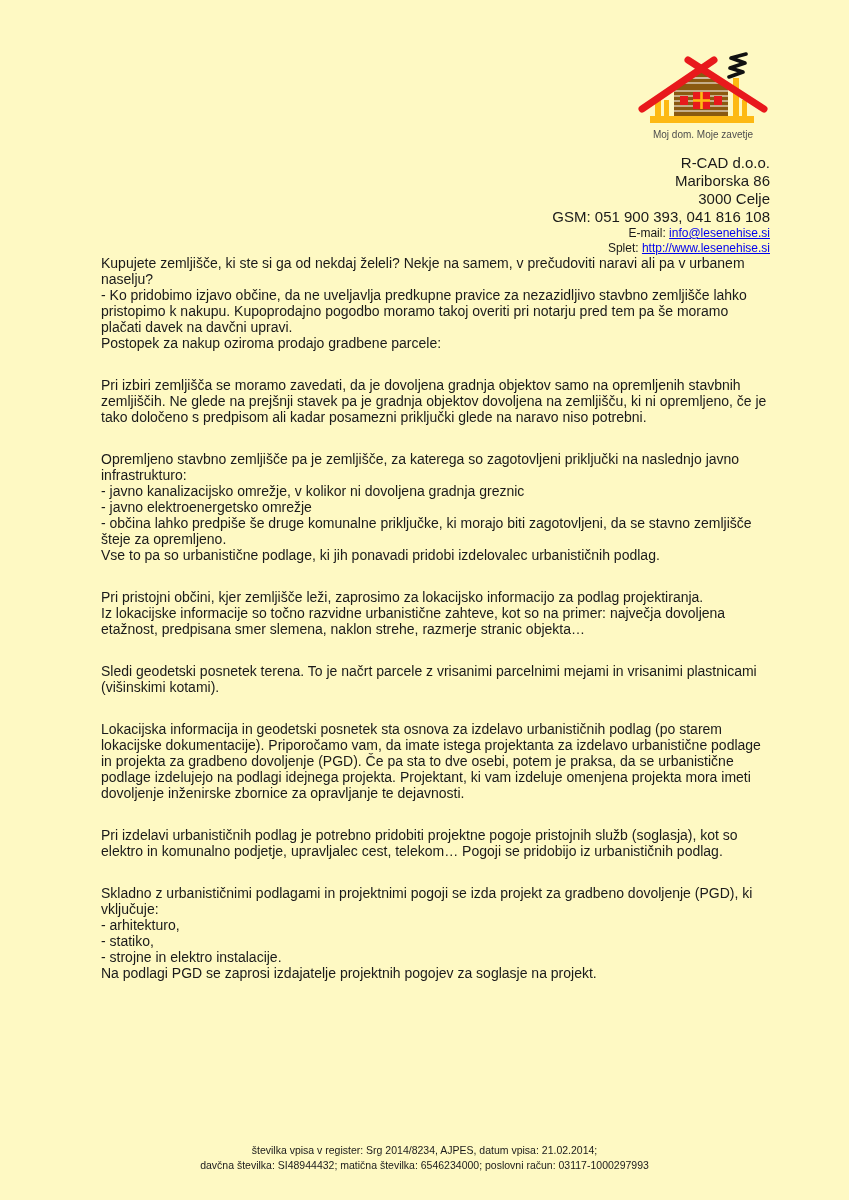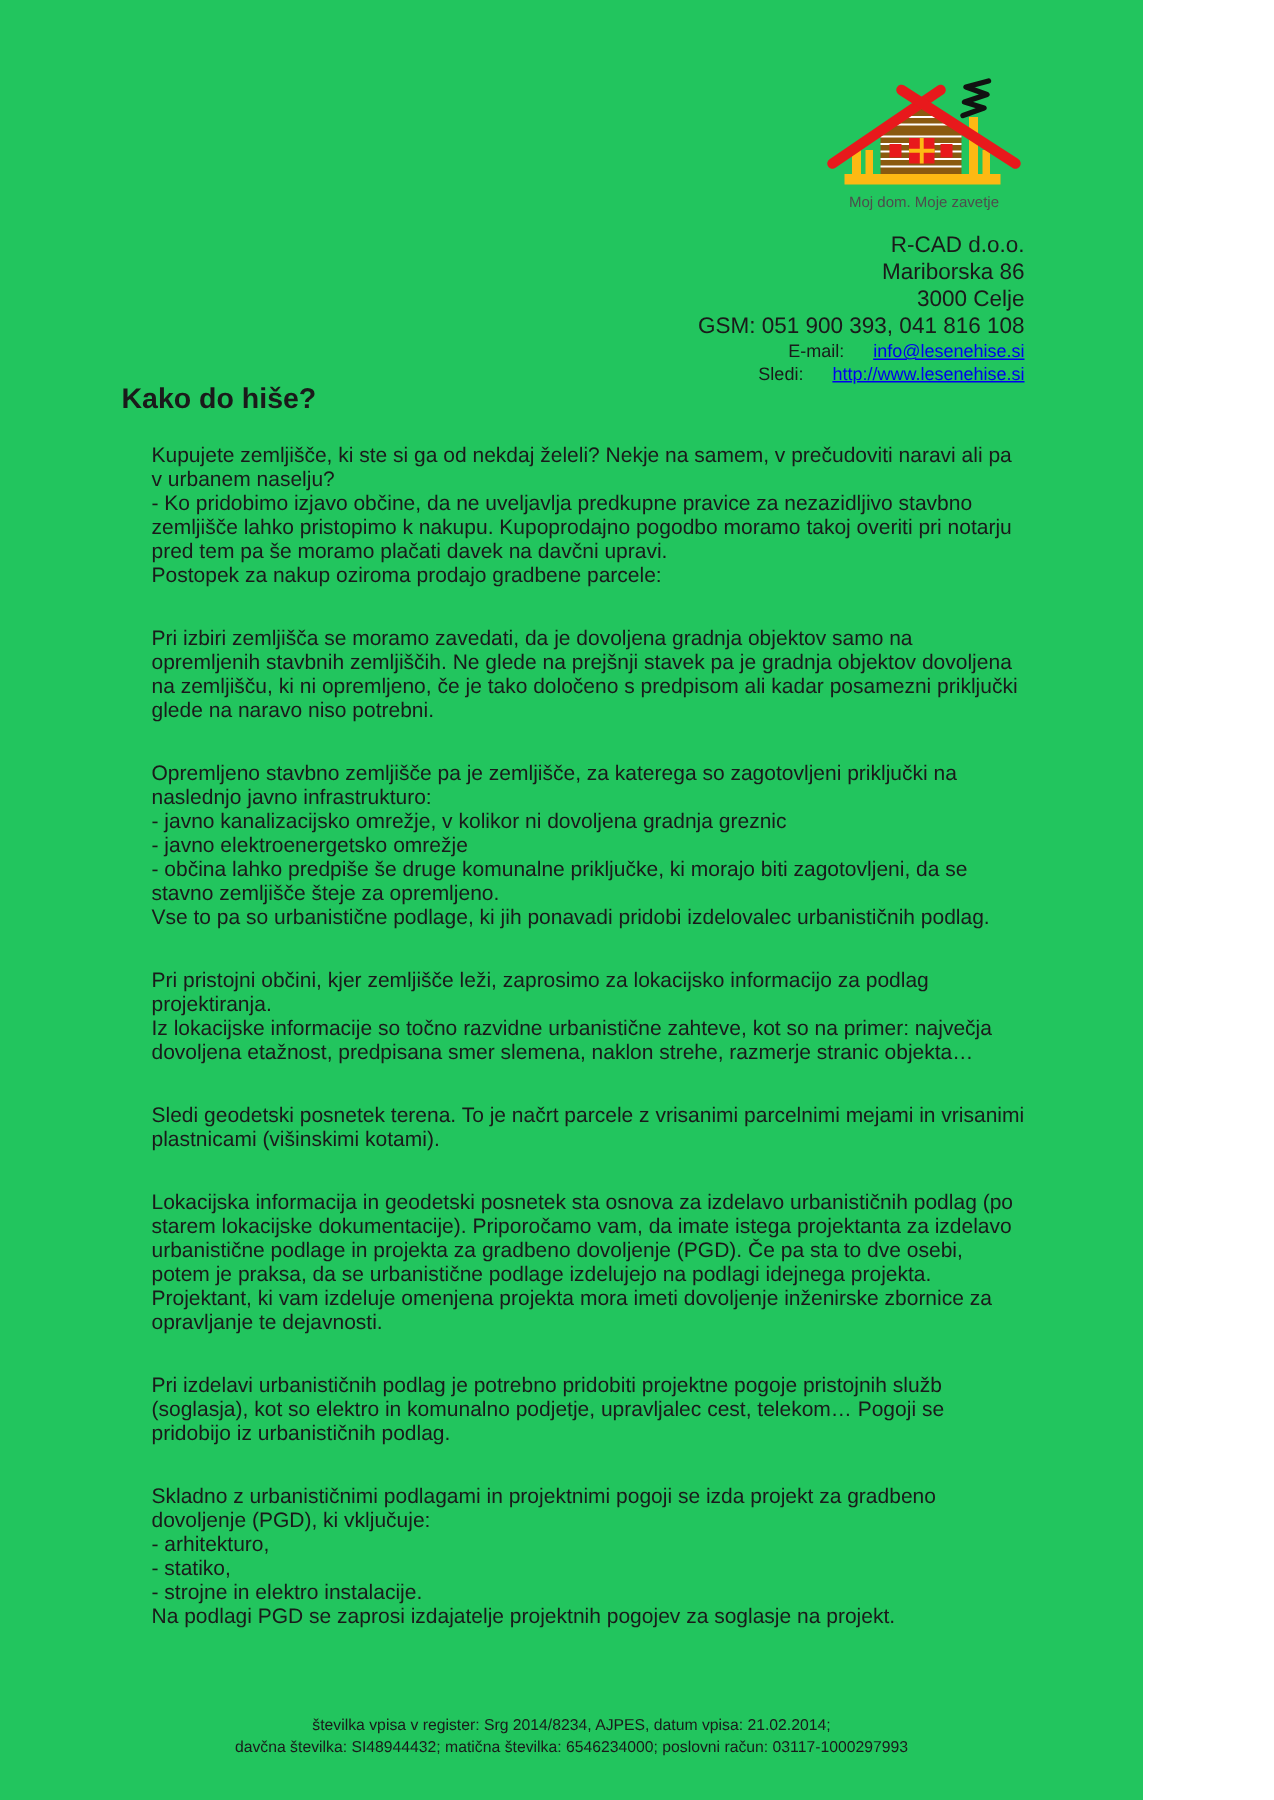--- a/index.html
+++ b/index.html
@@ -1,21 +1,21 @@
 <!DOCTYPE html>
 <html><head>
 <meta charset="utf-8">
 <style>
   * { margin: 0; padding: 0; box-sizing: border-box; }
   html, body { background: #ffffff; }
   .page {
     position: relative;
-    width: 762px;
+    width: 849px;
     height: 1200px;
-    background: #22c55e;
+    background: #fef9c3;
     font-family: "Liberation Sans", "DejaVu Sans", sans-serif;
     color: #1a1a1a;
     overflow: hidden;
   }
   
   .letterhead {
     position: absolute;
     top: 52px;
     right: 79px;
     text-align: right;
@@ -29,21 +29,20 @@
   }
   .contact .small {
     font-size: 12px;
     line-height: 15px;
     white-space: nowrap;
   }
   .contact a.link {
     color: #0000ee;
     text-decoration: underline;
     cursor: pointer;
-    margin-left: 16px;
   }
   
   .content {
     position: absolute;
     top: 255px;
     left: 81px;
     right: 79px;
   }
   .doc-title {
     font-size: 19px;
@@ -106,26 +105,25 @@
 
         <text x="65" y="86" text-anchor="middle" font-size="10" fill="#4d4d4d">Moj dom. Moje zavetje</text>
       </svg>
     </div>
     <div class="contact">
       <div class="big">R-CAD d.o.o.</div>
       <div class="big">Mariborska 86</div>
       <div class="big">3000 Celje</div>
       <div class="big">GSM: 051 900 393, 041 816 108</div>
       <div class="small"><span>E-mail: </span><a class="link">info@lesenehise.si</a></div>
-      <div class="small"><span>Sledi: </span><a class="link">http://www.lesenehise.si</a></div>
+      <div class="small"><span>Splet: </span><a class="link">http://www.lesenehise.si</a></div>
     </div>
   </div>
 
   <div class="content">
-    <div class="doc-title">Kako do hiše?</div>
 
     <div class="body-text">
       <div class="para">
         <div class="line">Kupujete zemljišče, ki ste si ga od nekdaj želeli? Nekje na samem, v prečudoviti naravi ali pa v urbanem naselju?</div>
         <div class="line">- Ko pridobimo izjavo občine, da ne uveljavlja predkupne pravice za nezazidljivo stavbno zemljišče lahko pristopimo k nakupu. Kupoprodajno pogodbo moramo takoj overiti pri notarju pred tem pa še moramo plačati davek na davčni upravi.</div>
         <div class="line">Postopek za nakup oziroma prodajo gradbene parcele:</div>
       </div>
 
       <div class="para">
         <div class="line">Pri izbiri zemljišča se moramo zavedati, da je dovoljena gradnja objektov samo na opremljenih stavbnih zemljiščih. Ne glede na prejšnji stavek pa je gradnja objektov dovoljena na zemljišču, ki ni opremljeno, če je tako določeno s predpisom ali kadar posamezni priključki glede na naravo niso potrebni.</div>

